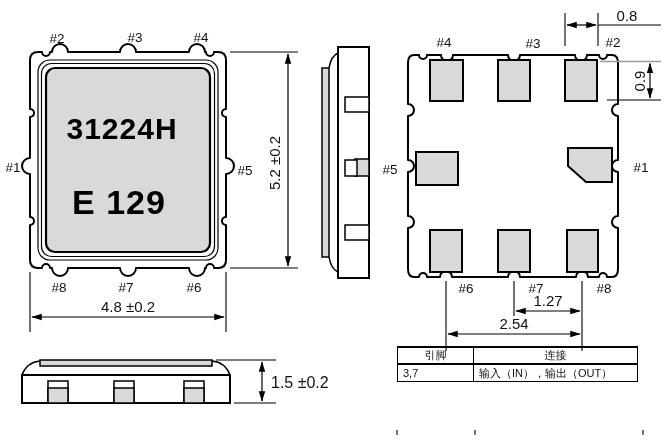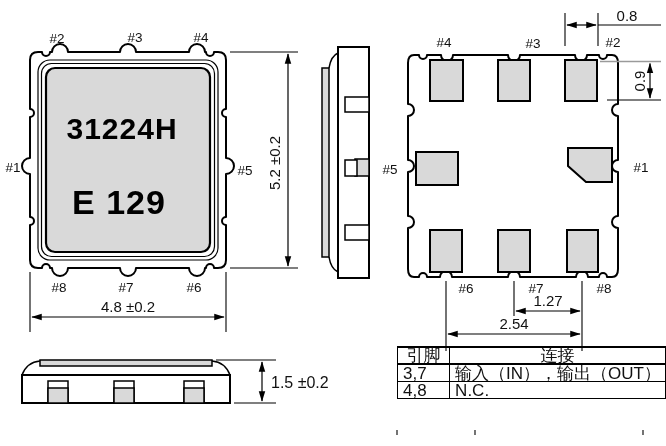--- a/index.html
+++ b/index.html
@@ -19,21 +19,21 @@
   .dimline{stroke:#000;stroke-width:1.2;fill:none;
            marker-start:url(#arr);marker-end:url(#arr);}
   .plabel{font-size:13.5px;fill:#111;}
   .dimtext{font-size:15px;fill:#111;}
   .marking1{font-size:30px;font-weight:bold;fill:#000;letter-spacing:1px;}
   .marking2{font-size:34px;font-weight:bold;fill:#000;letter-spacing:1px;}
   .caption{position:absolute;left:61px;top:418px;font-size:14px;color:#111;letter-spacing:0.5px;}
   .table-block{position:absolute;left:392px;top:346px;}
   .table-title{font-size:12px;color:#111;margin:0 0 1px 1px;}
   .pintable{border-collapse:collapse;margin-left:5px;}
-  .pintable th,.pintable td{border:1px solid #000;font-size:17px;color:#111;
+  .pintable th,.pintable td{border:1px solid #000;font-size:11px;color:#111;
       line-height:15px;white-space:nowrap;}
   .pintable th{border-top:2px solid #000;border-bottom:2px solid #000;
       font-weight:normal;height:13px;text-align:center;padding:0 2px;}
   .pintable td{height:16px;padding:0 4px 0 5px;text-align:left;}
   .col-pin{width:71px;}
   .col-conn{width:159px;}
 </style>
 </head>
 <body>
 
@@ -200,21 +200,17 @@
       <tr>
         <th class="col-pin">引脚</th>
         <th class="col-conn">连接</th>
       </tr>
     </thead>
     <tbody>
       <tr>
         <td>3,7</td>
         <td>输入（IN），输出（OUT）</td>
       </tr>
-      <tr>
-        <td>4,8</td>
-        <td>N.C.</td>
-      </tr>
     </tbody>
   </table>
 </div>
 
 </div>
 
 </body></html>

